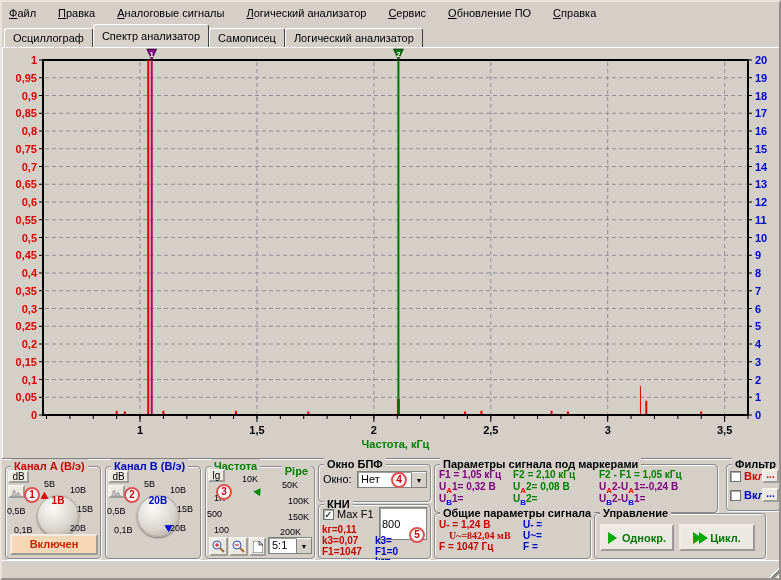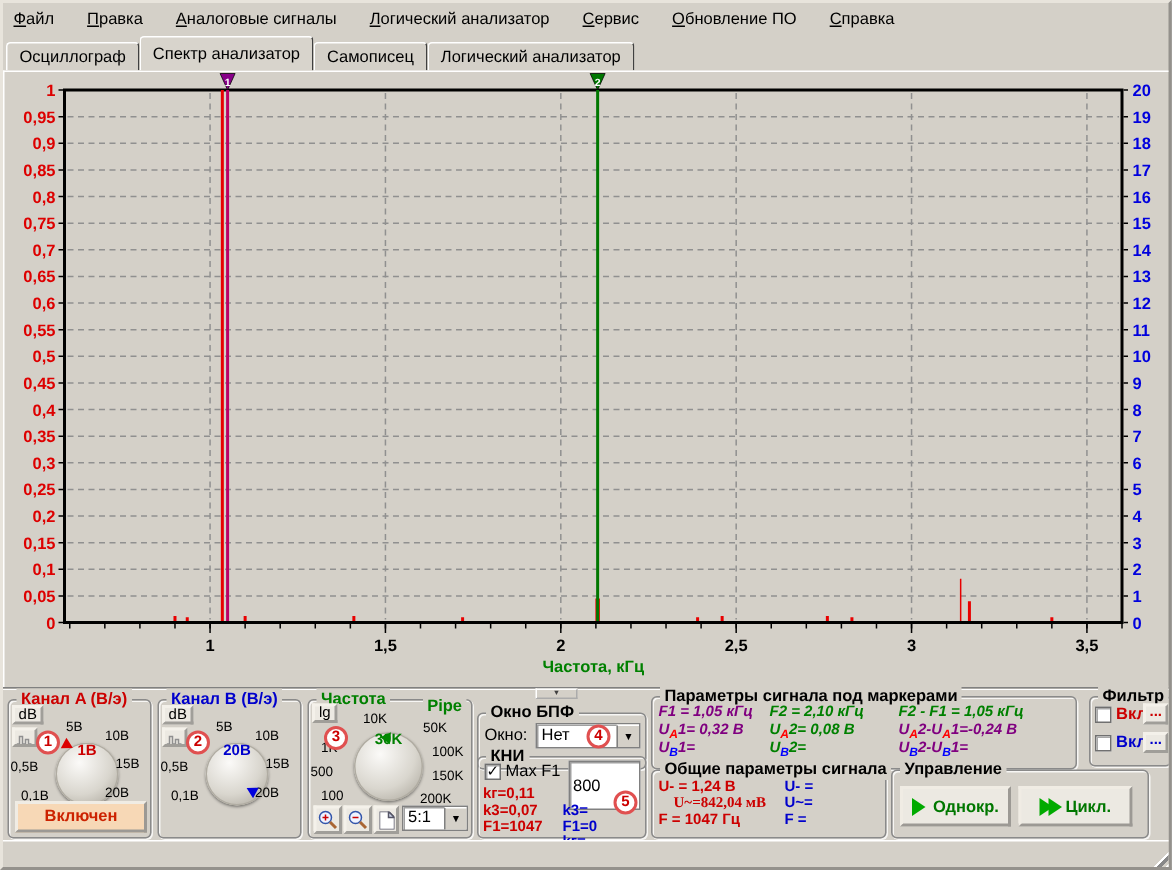--- a/index.html
+++ b/index.html
@@ -24,21 +24,21 @@
   .knob{position:absolute;border-radius:50%;background:radial-gradient(circle at 38% 32%,#fbfaf8,#d9d6ce 55%,#a39e93);box-shadow:0 1px 2px rgba(0,0,0,.45),inset 0 0 0 1px #b0aca2;display:flex;justify-content:center;font-weight:bold;font-size:10px;cursor:pointer;}
   .klabel{position:absolute;font-size:9px;color:#000;white-space:nowrap;line-height:9px;}
   .ptr{position:absolute;width:0;height:0;border:4px solid transparent;z-index:5;}
   .state-btn{position:absolute;left:4px;top:67px;width:88px;height:21px;border:2px outset #f0ece4;font-weight:bold;font-size:11px;text-align:center;line-height:17px;cursor:pointer;}
   .cb{position:absolute;width:11px;height:11px;background:#fff;border:1px solid #707070;box-shadow:inset 1px 1px 0 #a8a8a8;font-size:10px;line-height:10px;text-align:center;color:#000;cursor:pointer;}
   .dd{position:absolute;height:17px;background:#fff;border:1px solid #808080;box-shadow:inset 1px 1px 0 #a0a0a0;font-size:11px;display:flex;cursor:pointer;}
   .dd .val{flex:1;padding:1px 2px 0 3px;color:#000;overflow:hidden;white-space:nowrap;}
   .dd .arrow{width:15px;background:#d4d0c8;border-left:1px solid #808080;border-top:1px solid #fff;text-align:center;font-size:7px;line-height:15px;color:#000;}
   .redtxt{color:#cc0000;}.bluetxt{color:#0000cc;}.greentxt{color:#008000;}
   .pline{position:absolute;font-weight:bold;font-size:10px;white-space:nowrap;line-height:11px;}
-  .cell{position:absolute;font-weight:bold;font-size:10px;white-space:nowrap;line-height:11px;font-style:italic;}
+  .cell{position:absolute;font-weight:bold;font-size:10px;white-space:nowrap;line-height:11px;}
   .cell sub{font-size:8px;}
   .ctrl-btn{position:absolute;height:27px;border:2px outset #f0ece4;background:#ece9e2;display:flex;align-items:center;justify-content:center;gap:5px;cursor:pointer;}
   .ctrl-btn .lbl{font-weight:bold;font-size:11px;color:#007700;}
   .tri{width:0;height:0;border:6px solid transparent;border-left:9px solid #00aa00;border-right:none;}
   .tri2{display:flex;}
   .tri2 .tri{margin-right:-3px;}
   .statusbar{position:absolute;left:0;top:558px;width:781px;height:22px;background:#d4d0c8;border-top:1px solid #fff;}
   .grip{position:absolute;right:2px;bottom:2px;width:14px;height:14px;background:
     linear-gradient(135deg,transparent 0 50%,#fff 50% 57%,#888 57% 68%,transparent 68% 78%,#fff 78% 85%,#888 85% 96%,transparent 96%);cursor:nwse-resize;}
   .collapse-handle{position:absolute;left:355px;top:0;width:28px;height:7px;background:#d4d0c8;border:1px outset #fff;font-size:5px;line-height:5px;text-align:center;color:#404040;cursor:pointer;}
@@ -289,23 +289,20 @@
       <span class="klabel" style="left:64px;top:57px;">20В</span>
       <span class="klabel" style="left:1px;top:40px;">0,5В</span>
       <span class="klabel" style="left:8px;top:59px;">0,1В</span>
     </div>
 
     <div class="gb" style="left:203px;top:7px;width:110px;height:93px;">
       <div class="legend greentxt">Частота</div>
       <div class="legend greentxt" style="left:auto;right:3px;top:-3px;font-size:11px;">Pipe</div>
       <div class="btn3d" style="left:2px;top:2px;width:17px;height:13px;">lg</div>
       <div class="badge" style="left:10px;top:17px;">3</div>
-      <div class="knob" style="left:30px;top:21px;width:46px;height:46px;color:#008000;">
-          <span>30K</span>
-        </div>
       <span class="ptr" style="left:49px;top:22px;border-left:7px solid #008800;border-right:none;transform:rotate(65deg);"></span>
       <span class="klabel" style="left:36px;top:8px;">10K</span>
       <span class="klabel" style="left:76px;top:14px;">50K</span>
       <span class="klabel" style="left:82px;top:30px;">100K</span>
       <span class="klabel" style="left:82px;top:46px;">150K</span>
       <span class="klabel" style="left:74px;top:61px;">200K</span>
       <span class="klabel" style="left:8px;top:27px;">1K</span>
       <span class="klabel" style="left:1px;top:43px;">500</span>
       <span class="klabel" style="left:8px;top:59px;">100</span>
       <div class="mini-icon-btn" style="left:3px;top:70px;width:19px;height:19px;">
@@ -328,21 +325,21 @@
             <path d="M0,0 h6 l4,4 v8 h-10 z" fill="#fff" stroke="#556" stroke-width="1"></path>
             <path d="M6,0 l4,4 h-4 z" fill="#cdd4e8" stroke="#556" stroke-width="1"></path>
           </svg>
       </div>
       <div class="dd" style="left:62px;top:70px;width:44px;">
         <span class="val">5:1</span>
         <span class="arrow">▼</span>
       </div>
     </div>
 
-    <div class="gb" style="left:316px;top:16px;width:113px;height:38px;">
+    <div class="gb" style="left:316px;top:5px;width:113px;height:38px;">
       <div class="legend">Окно БПФ</div>
       <span style="position:absolute;left:4px;top:8px;font-size:11px;">Окно:</span>
       <div class="dd" style="left:38px;top:6px;width:70px;">
         <span class="val">Нет</span>
         <span class="arrow">▼</span>
       </div>
       <div class="badge" style="left:72px;top:7px;">4</div>
     </div>
 
     <div class="gb" style="left:316px;top:45px;width:113px;height:55px;">

